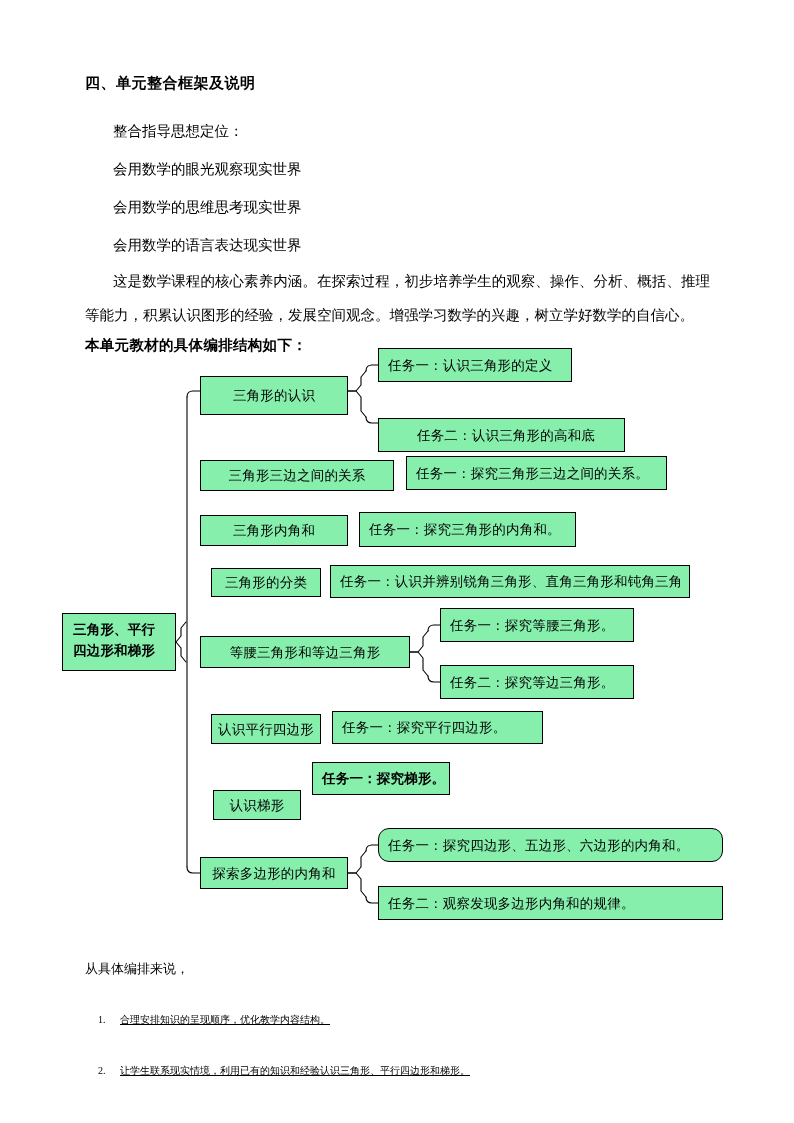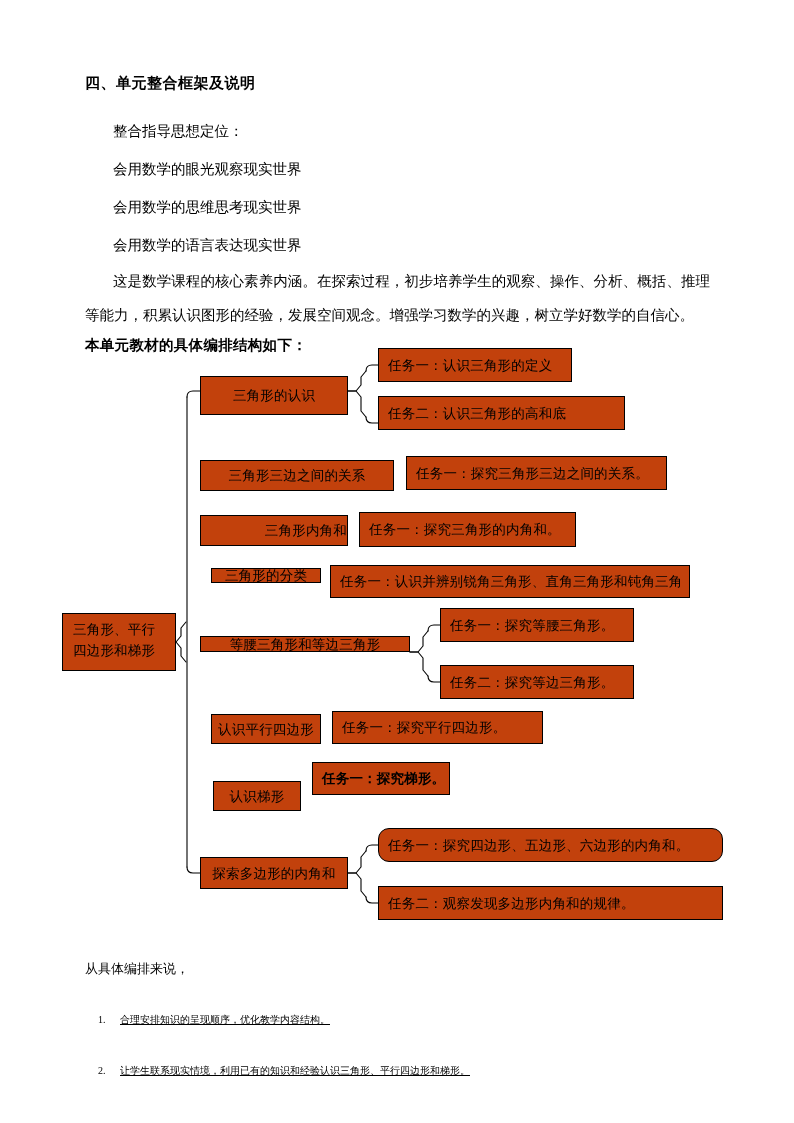--- a/index.html
+++ b/index.html
@@ -71,34 +71,35 @@
     position: absolute;
     left: 0; top: 0;
     width: 794px;
     height: 580px;
     overflow: visible;
   }
   .node {
     position: absolute;
     box-sizing: border-box;
     border: 1px solid #000000;
-    background: #c2410c;
+    background: #86efac;
     font-size: 13.5px;
     line-height: 17px;
     display: flex;
     align-items: center;
     white-space: nowrap;
     letter-spacing: 0.2px;
   }
   .node.center { justify-content: center; }
   .node.padleft { padding-left: 9px; }
   .node.two-line {
     display: block;
     padding: 5px 0 0 10px;
     line-height: 21px;
+    font-weight: bold;
   }
   .node.two-line span { display: block; }
 
   
   .tail {
     position: absolute;
     left: 85px;
     top: 950px;
     width: 625px;
   }
@@ -171,63 +172,63 @@
       <span>三角形、平行</span>
       <span>四边形和梯形</span>
     </div>
 
     <div class="node center" style="left:200px; top:31px; width:148px; height:39px;">
       <span>三角形的认识</span>
     </div>
     <div class="node padleft" style="left:378px; top:3px; width:194px; height:34px;">
       <span>任务一：认识三角形的定义</span>
     </div>
-    <div class="node padleft" style="left:378px; top:51px; width:247px; height:34px;">
+    <div class="node padleft" style="left:378px; top:73px; width:247px; height:34px;justify-content:center;">
       <span>任务二：认识三角形的高和底</span>
     </div>
 
     <div class="node center" style="left:200px; top:115px; width:194px; height:31px;">
       <span>三角形三边之间的关系</span>
     </div>
     <div class="node padleft" style="left:406px; top:111px; width:261px; height:34px;font-family:Liberation Serif, serif;">
       <span>任务一：探究三角形三边之间的关系。</span>
     </div>
 
-    <div class="node center" style="left:200px; top:170px; width:148px; height:31px;justify-content:flex-end;">
+    <div class="node center" style="left:200px; top:170px; width:148px; height:31px;">
       <span>三角形内角和</span>
     </div>
     <div class="node padleft" style="left:359px; top:167px; width:217px; height:35px;">
       <span>任务一：探究三角形的内角和。</span>
     </div>
 
-    <div class="node center" style="left:211px; top:223px; width:110px; height:15px;">
+    <div class="node center" style="left:211px; top:223px; width:110px; height:29px;">
       <span>三角形的分类</span>
     </div>
     <div class="node padleft" style="left:330px; top:220px; width:360px; height:33px;">
       <span>任务一：认识并辨别锐角三角形、直角三角形和钝角三角</span>
     </div>
 
-    <div class="node center" style="left:200px; top:291px; width:210px; height:16px;">
+    <div class="node center" style="left:200px; top:291px; width:210px; height:32px;">
       <span>等腰三角形和等边三角形</span>
     </div>
     <div class="node padleft" style="left:440px; top:263px; width:194px; height:34px;">
       <span>任务一：探究等腰三角形。</span>
     </div>
     <div class="node padleft" style="left:440px; top:320px; width:194px; height:34px;">
       <span>任务二：探究等边三角形。</span>
     </div>
 
     <div class="node center" style="left:211px; top:369px; width:110px; height:30px;">
       <span>认识平行四边形</span>
     </div>
     <div class="node padleft" style="left:332px; top:366px; width:211px; height:33px;">
       <span>任务一：探究平行四边形。</span>
     </div>
 
-    <div class="node center" style="left:213px; top:436px; width:88px; height:30px;">
+    <div class="node center" style="left:213px; top:445px; width:88px; height:30px;">
       <span>认识梯形</span>
     </div>
     <div class="node padleft" style="left:312px; top:417px; width:138px; height:33px;font-weight:bold;">
       <span>任务一：探究梯形。</span>
     </div>
 
     <div class="node center" style="left:200px; top:512px; width:148px; height:32px;">
       <span>探索多边形的内角和</span>
     </div>
     <div class="node padleft" style="left:378px; top:483px; width:345px; height:34px;border-radius:11px;">

